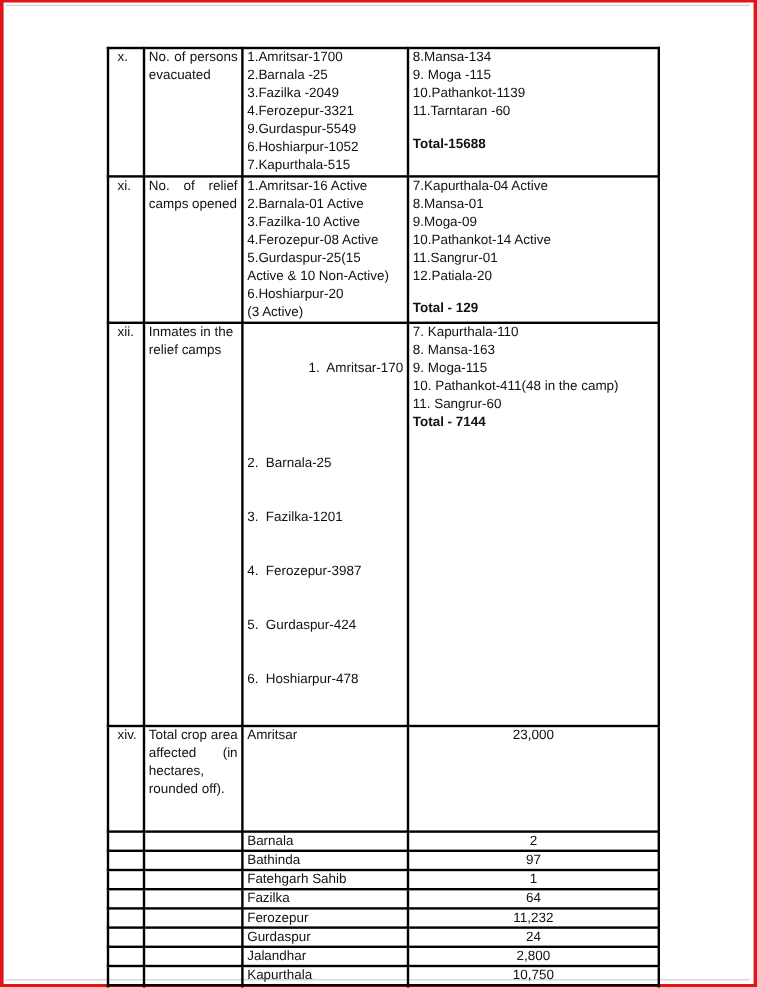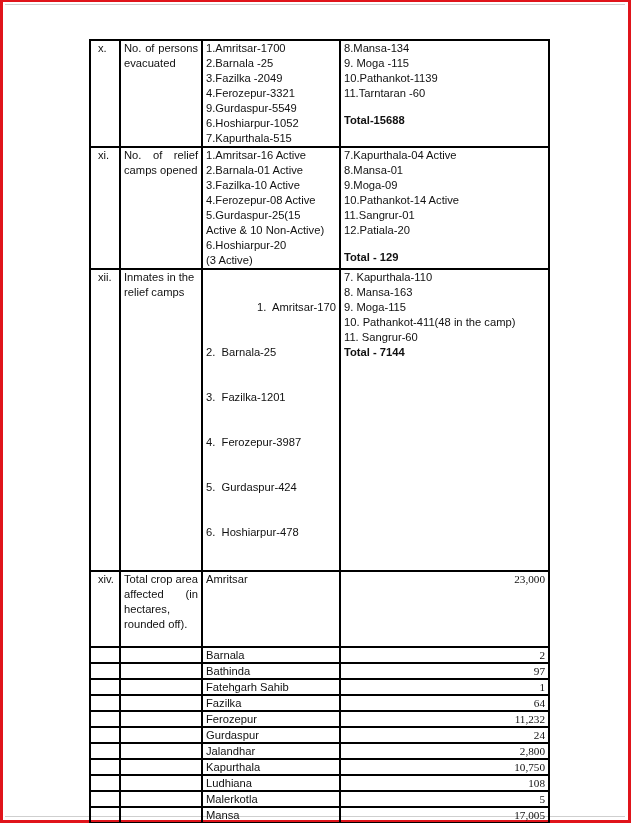--- a/index.html
+++ b/index.html
@@ -21,21 +21,21 @@
     font-size: 11.2px; color: #111; line-height: 15px;
   }
   table.doc td {
     border: 2px solid #000; vertical-align: top; padding: 0 3px; box-sizing: border-box;
   }
   col.c1 { width: 30px; } col.c2 { width: 82px; } col.c3 { width: 138px; } col.c4 { width: 209px; }
   .num { text-align: left; padding-left: 7px !important; }
   .label-j { text-align: justify; text-align-last: left; }
   .line { display: block; white-space: nowrap; }
   .total { font-weight: bold; }
-  .right { text-align: right; font-family: Liberation Serif, serif; }
+  .right { text-align: center; }
   .gap2 { display: block; height: 12px; }
   tr.crop td { height: 16px; padding-top: 0; padding-bottom: 0; line-height: 14px; margin-top: 27px; }
   .tall-row td { padding-top: 2px; }
 </style>
 </head>
 <body>
 
 <div class="frame"></div>
 <div class="page">
 </div>
@@ -94,38 +94,38 @@
         <span class="gap2"></span>
         <span class="line total">Total - 129</span>
       </td>
     </tr>
 
     <tr>
       <td class="num">xii.</td>
       <td>Inmates in the relief camps</td>
       <td style="white-space:pre;">
         <span class="line" style="white-space:pre;text-align:right;">1.  Amritsar-170</span>
-        <span class="line" style="white-space:pre;">2.  Barnala-25</span>
+        <span class="line" style="white-space:pre;margin-top:34px;">2.  Barnala-25</span>
         <span class="line" style="white-space:pre;">3.  Fazilka-1201</span>
         <span class="line" style="white-space:pre;">4.  Ferozepur-3987</span>
         <span class="line" style="white-space:pre;">5.  Gurdaspur-424</span>
         <span class="line" style="white-space:pre;">6.  Hoshiarpur-478</span>
       </td>
       <td>
         <span class="line">7. Kapurthala-110</span>
         <span class="line">8. Mansa-163</span>
         <span class="line">9. Moga-115</span>
         <span class="line">10. Pathankot-411(48 in the camp)</span>
         <span class="line">11. Sangrur-60</span>
         <span class="line total">Total - 7144</span>
       </td>
     </tr>
 
     <tr>
-      <td class="num" style="height:76px;">xiv.</td>
+      <td class="num" style="height:88px;">xiv.</td>
       <td class="label-j">Total crop area affected (in hectares, rounded off).</td>
       <td>Amritsar</td>
       <td class="right">23,000</td>
     </tr>
   </tbody>
   <tbody id="crop-rows">
       <tr class="crop">
         <td></td>
         <td></td>
         <td>Barnala</td>

